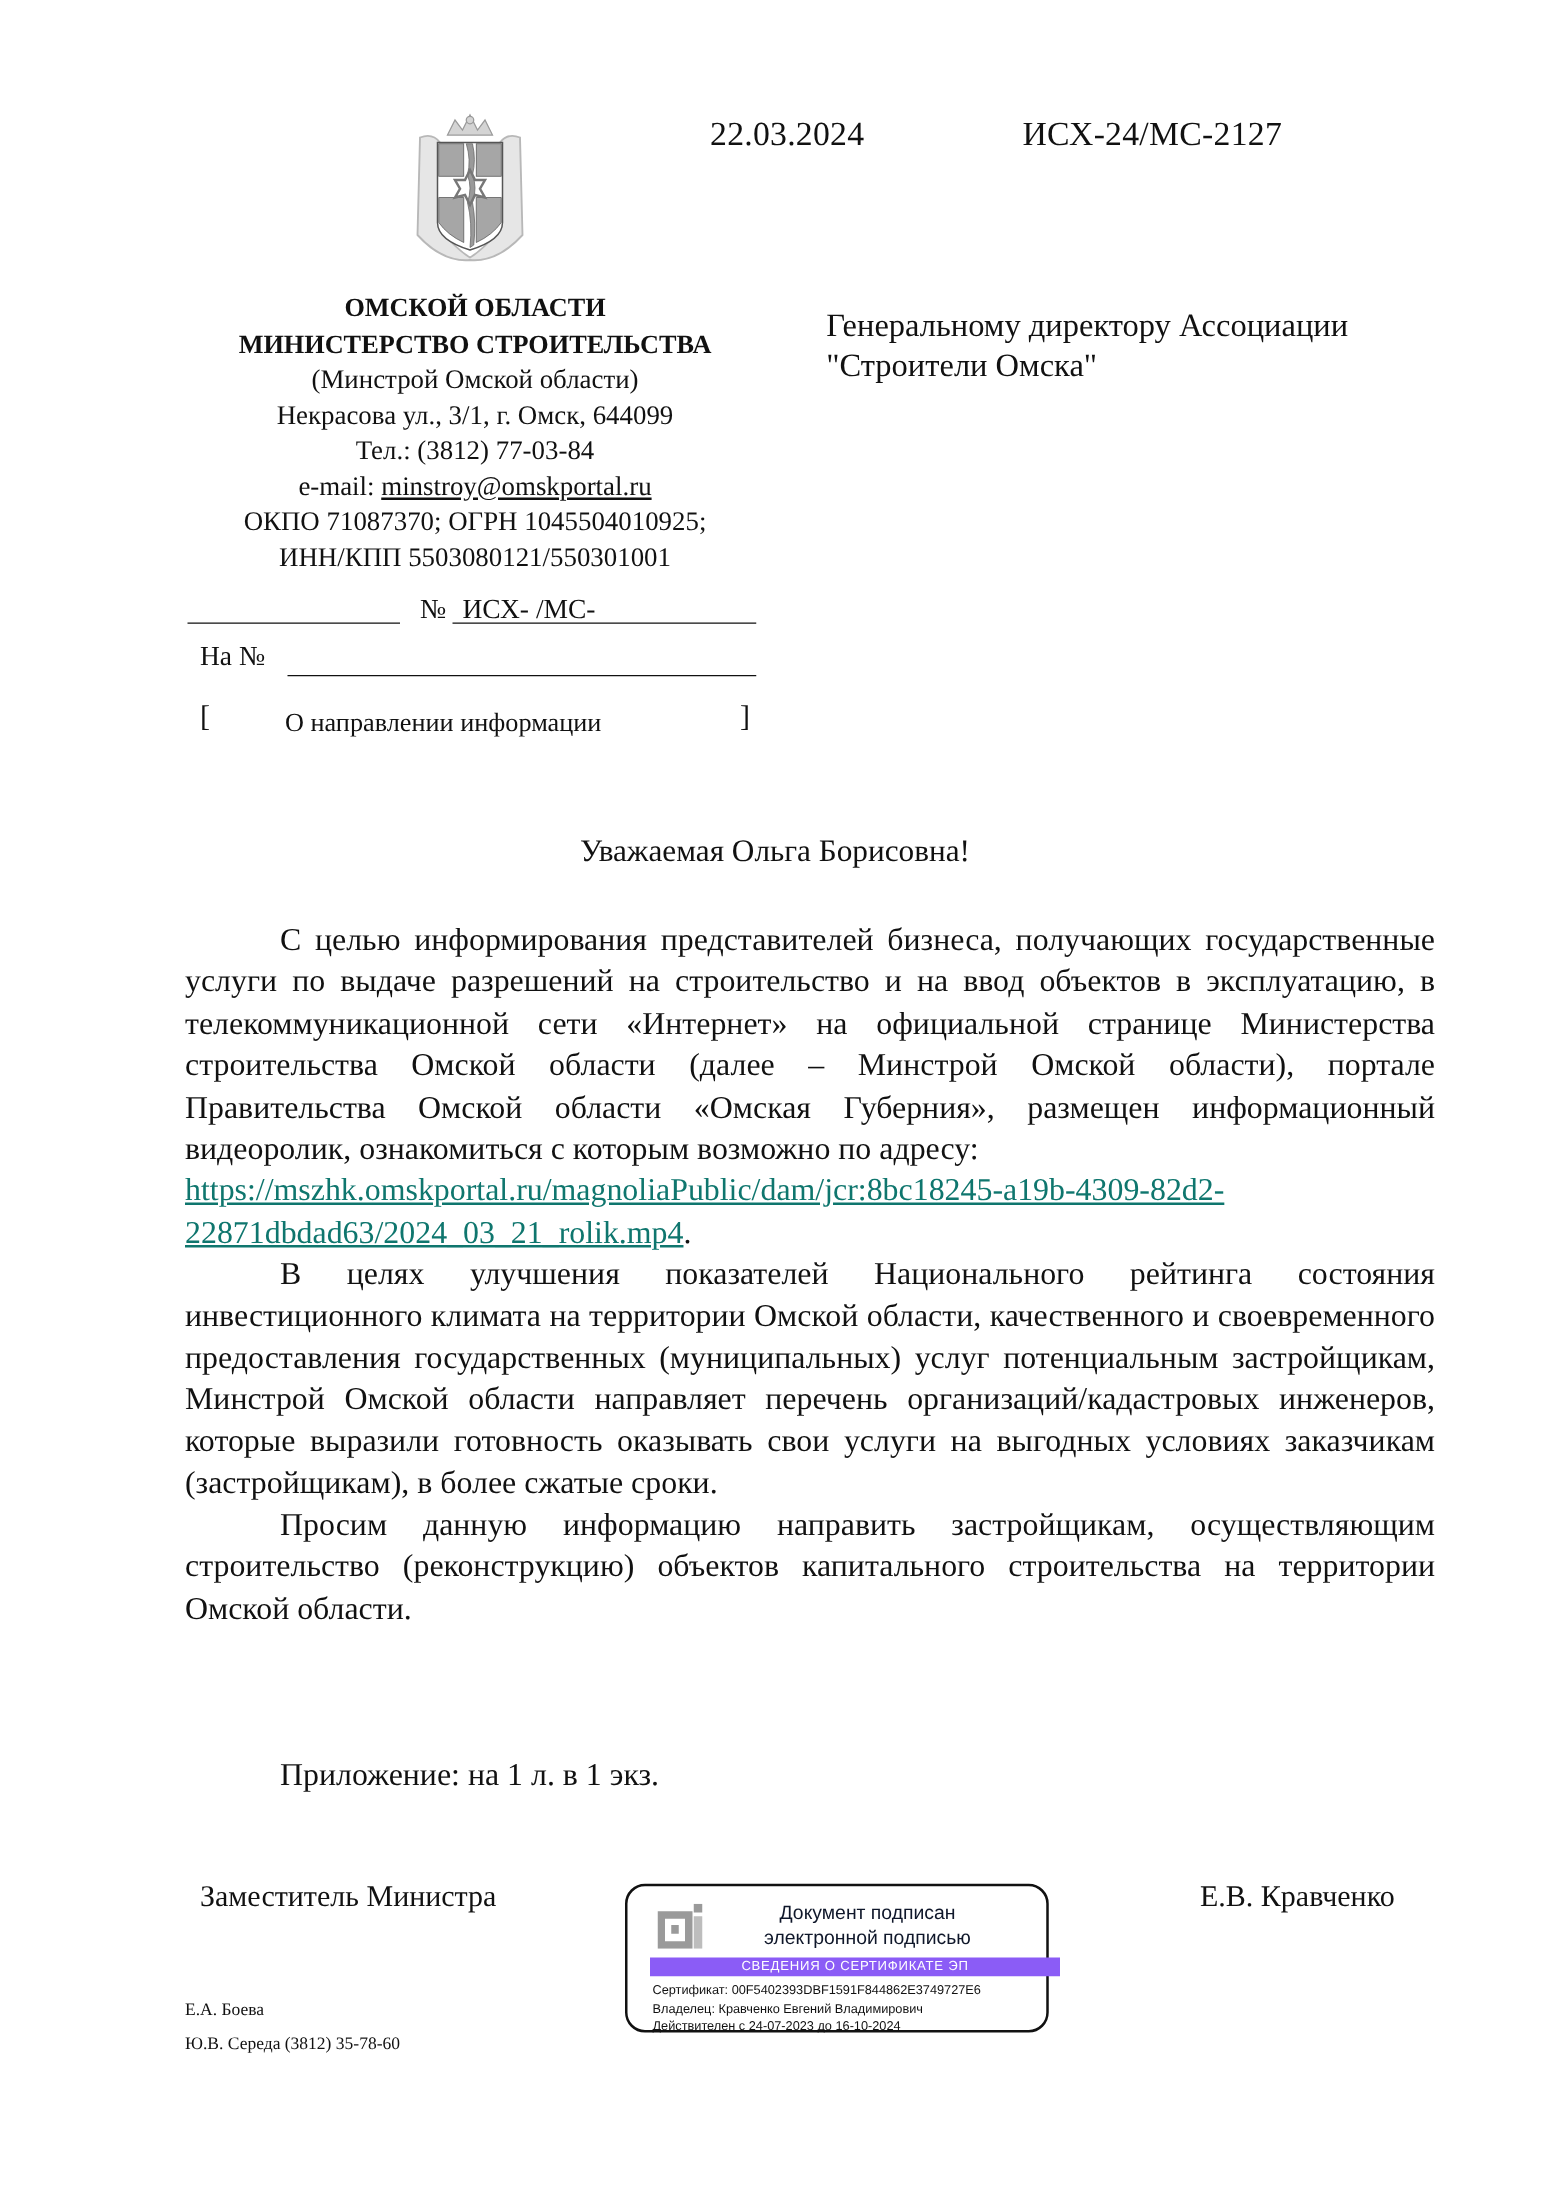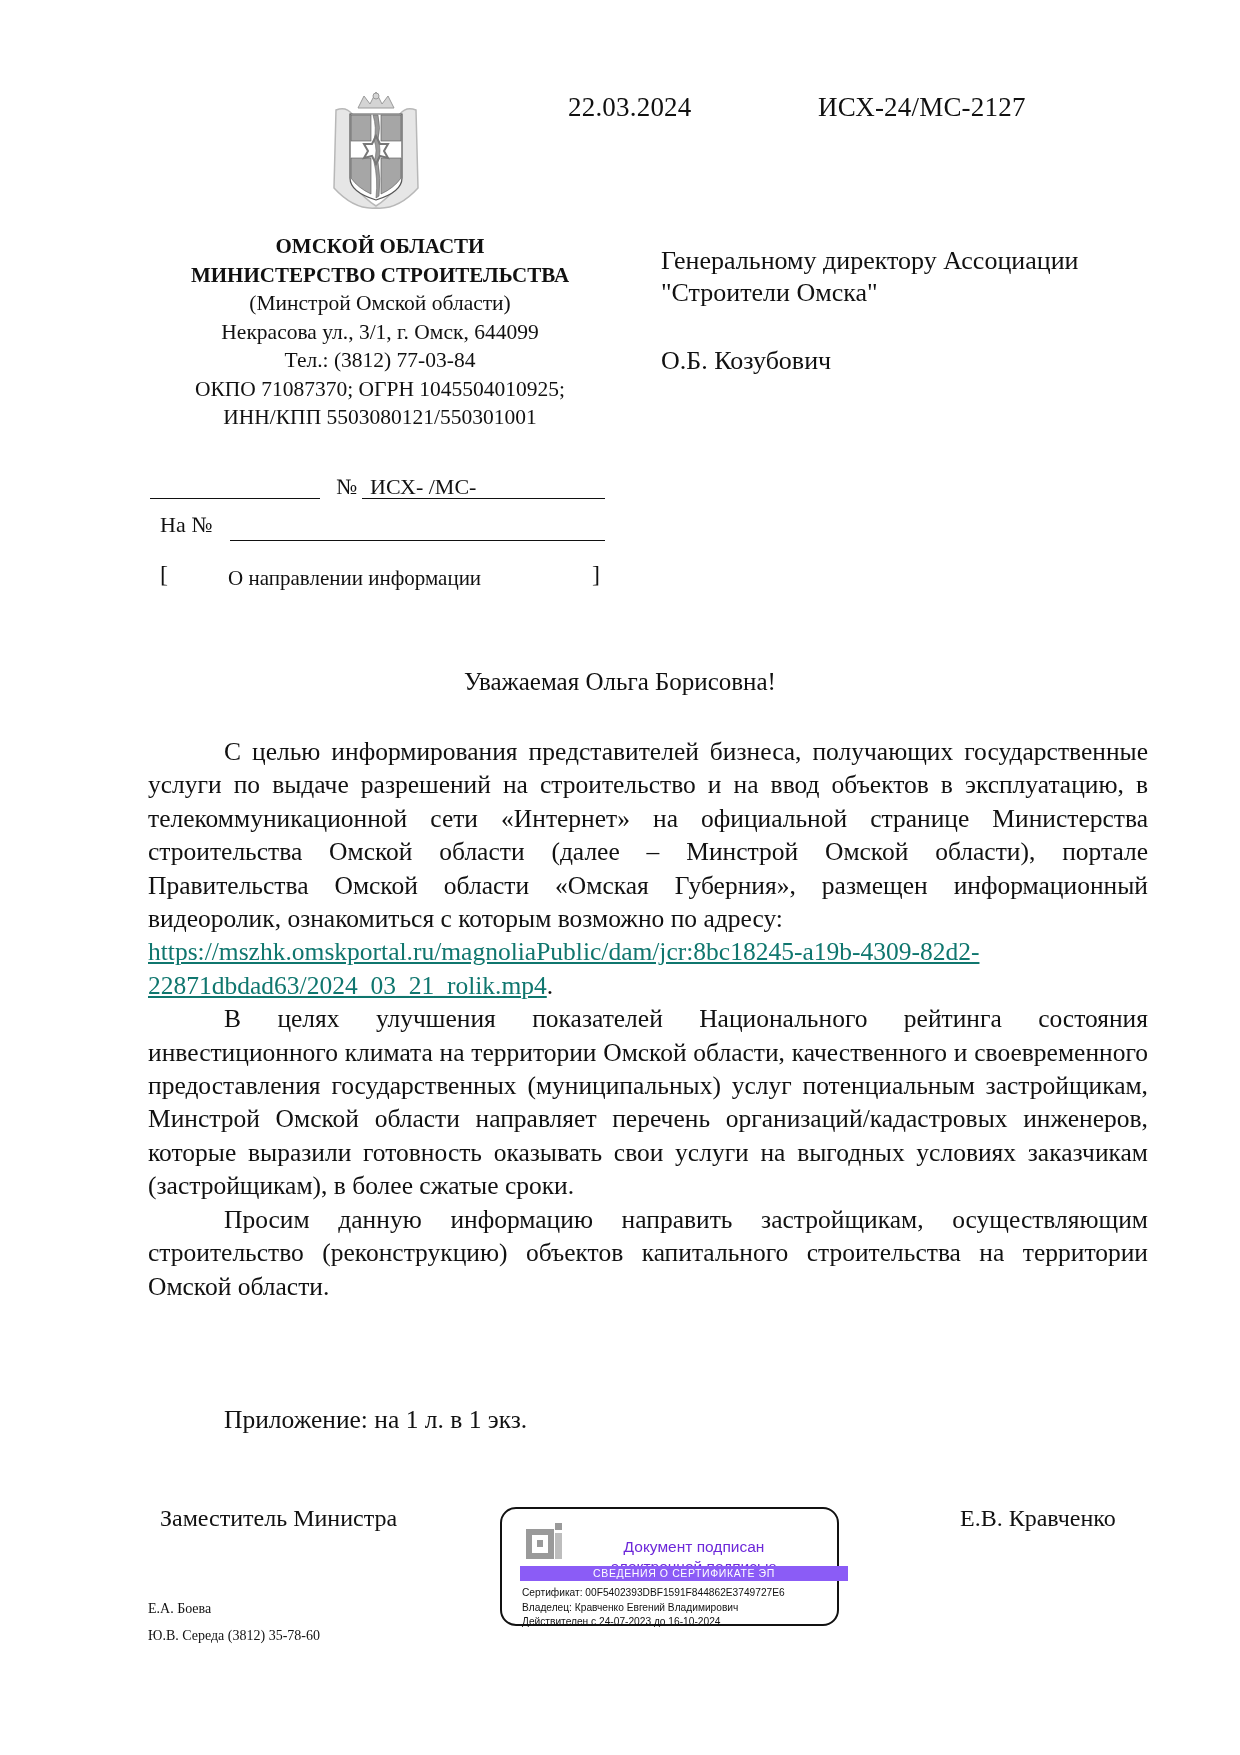--- a/index.html
+++ b/index.html
@@ -48,21 +48,21 @@
   .attach { left: 224px; top: 1405px; font-size: 25.5px; }
 
   
   .position { left: 160px; top: 1505px; font-size: 24px; }
   .signer { left: 960px; top: 1505px; font-size: 24px; }
   .executors { left: 148px; top: 1595px; font-size: 14px; line-height: 27px; }
 
   .ep-box { left: 500px; top: 1507px; width: 335px; height: 115px; border: 2.5px solid #111;
             border-radius: 16px; font-family: "Liberation Sans", "DejaVu Sans", sans-serif; }
   .ep-logo { position: absolute; left: 24px; top: 14px; width: 36px; height: 36px; }
-  .ep-title { position: absolute; left: 72px; top: 28px; width: 240px; text-align: center; font-size: 15.5px; line-height: 20px; color: #6d28d9; }
+  .ep-title { position: absolute; left: 72px; top: 12px; width: 240px; text-align: center; font-size: 15.5px; line-height: 20px; color: #0f172a; }
   .ep-bar { position: absolute; left: 18px; top: 57px; width: 328px; height: 15px; background: #8b5cf6; color: #fff; font-size: 10.5px;
             text-align: center; line-height: 15px; letter-spacing: 0.6px; }
   .ep-lines { position: absolute; left: 20px; top: 77px; font-size: 10.2px; line-height: 14.5px; color: #111; white-space: nowrap; }
 </style>
 </head>
 <body>
 
 <div class="abs emblem">
   <svg width="96" height="122" viewBox="0 0 96 122">
 
@@ -87,20 +87,21 @@
 
 <div class="abs topline date">22.03.2024</div>
 <div class="abs topline outno">ИСХ-24/МС-2127</div>
 
 <div class="abs orghead">
   <div class="bold">ОМСКОЙ ОБЛАСТИ</div>
   <div class="bold">МИНИСТЕРСТВО СТРОИТЕЛЬСТВА</div>
   <div>(Минстрой Омской области)</div>
   <div>Некрасова ул., 3/1, г. Омск, 644099</div>
   <div>Тел.: (3812) 77-03-84</div>
+  <div><span>e-mail: </span><u>minstroy@omskportal.ru</u></div>
   <div>ОКПО 71087370; ОГРН 1045504010925;</div>
   <div>ИНН/КПП 5503080121/550301001</div>
 </div>
 
 <div class="abs regline">
   <div class="line1"></div>
   <span class="numlbl">№</span>
   <span class="numval">ИСХ-   /МС-</span>
 </div>
 <div class="abs onno">
@@ -109,21 +110,20 @@
 </div>
 <div class="abs subject">
   <span class="lb">[</span>
   <span class="txt">О направлении информации</span>
   <span class="rb">]</span>
 </div>
 
 <div class="abs addressee">
   <div>Генеральному директору Ассоциации</div>
   <div>"Строители Омска"</div>
-  <div class="name">О.Б. Козубович</div>
 </div>
 
 <div class="abs greeting">Уважаемая Ольга Борисовна!</div>
 
 <div class="abs body">
   <p><span>С целью информирования представителей бизнеса, получающих государственные услуги по выдаче разрешений на строительство и на ввод объектов в эксплуатацию, в телекоммуникационной сети «Интернет» на официальной странице Министерства строительства Омской области (далее – Минстрой Омской области), портале Правительства Омской области «Омская Губерния», размещен  информационный видеоролик, ознакомиться с которым возможно по адресу:</span></p>
   <p class="url"><a>https://mszhk.omskportal.ru/magnoliaPublic/dam/jcr:8bc18245-a19b-4309-82d2-</a><br><a>22871dbdad63/2024_03_21_rolik.mp4</a><span>.</span></p>
   <p><span>В целях улучшения показателей Национального рейтинга состояния инвестиционного климата на территории Омской области, качественного и своевременного предоставления государственных (муниципальных) услуг потенциальным застройщикам, Минстрой Омской области направляет перечень организаций/кадастровых инженеров, которые выразили готовность оказывать свои услуги на выгодных условиях заказчикам (застройщикам), в более сжатые сроки.</span></p>
   <p><span>Просим данную информацию направить застройщикам, осуществляющим строительство (реконструкцию) объектов капитального строительства на территории Омской области.</span></p>
 </div>

